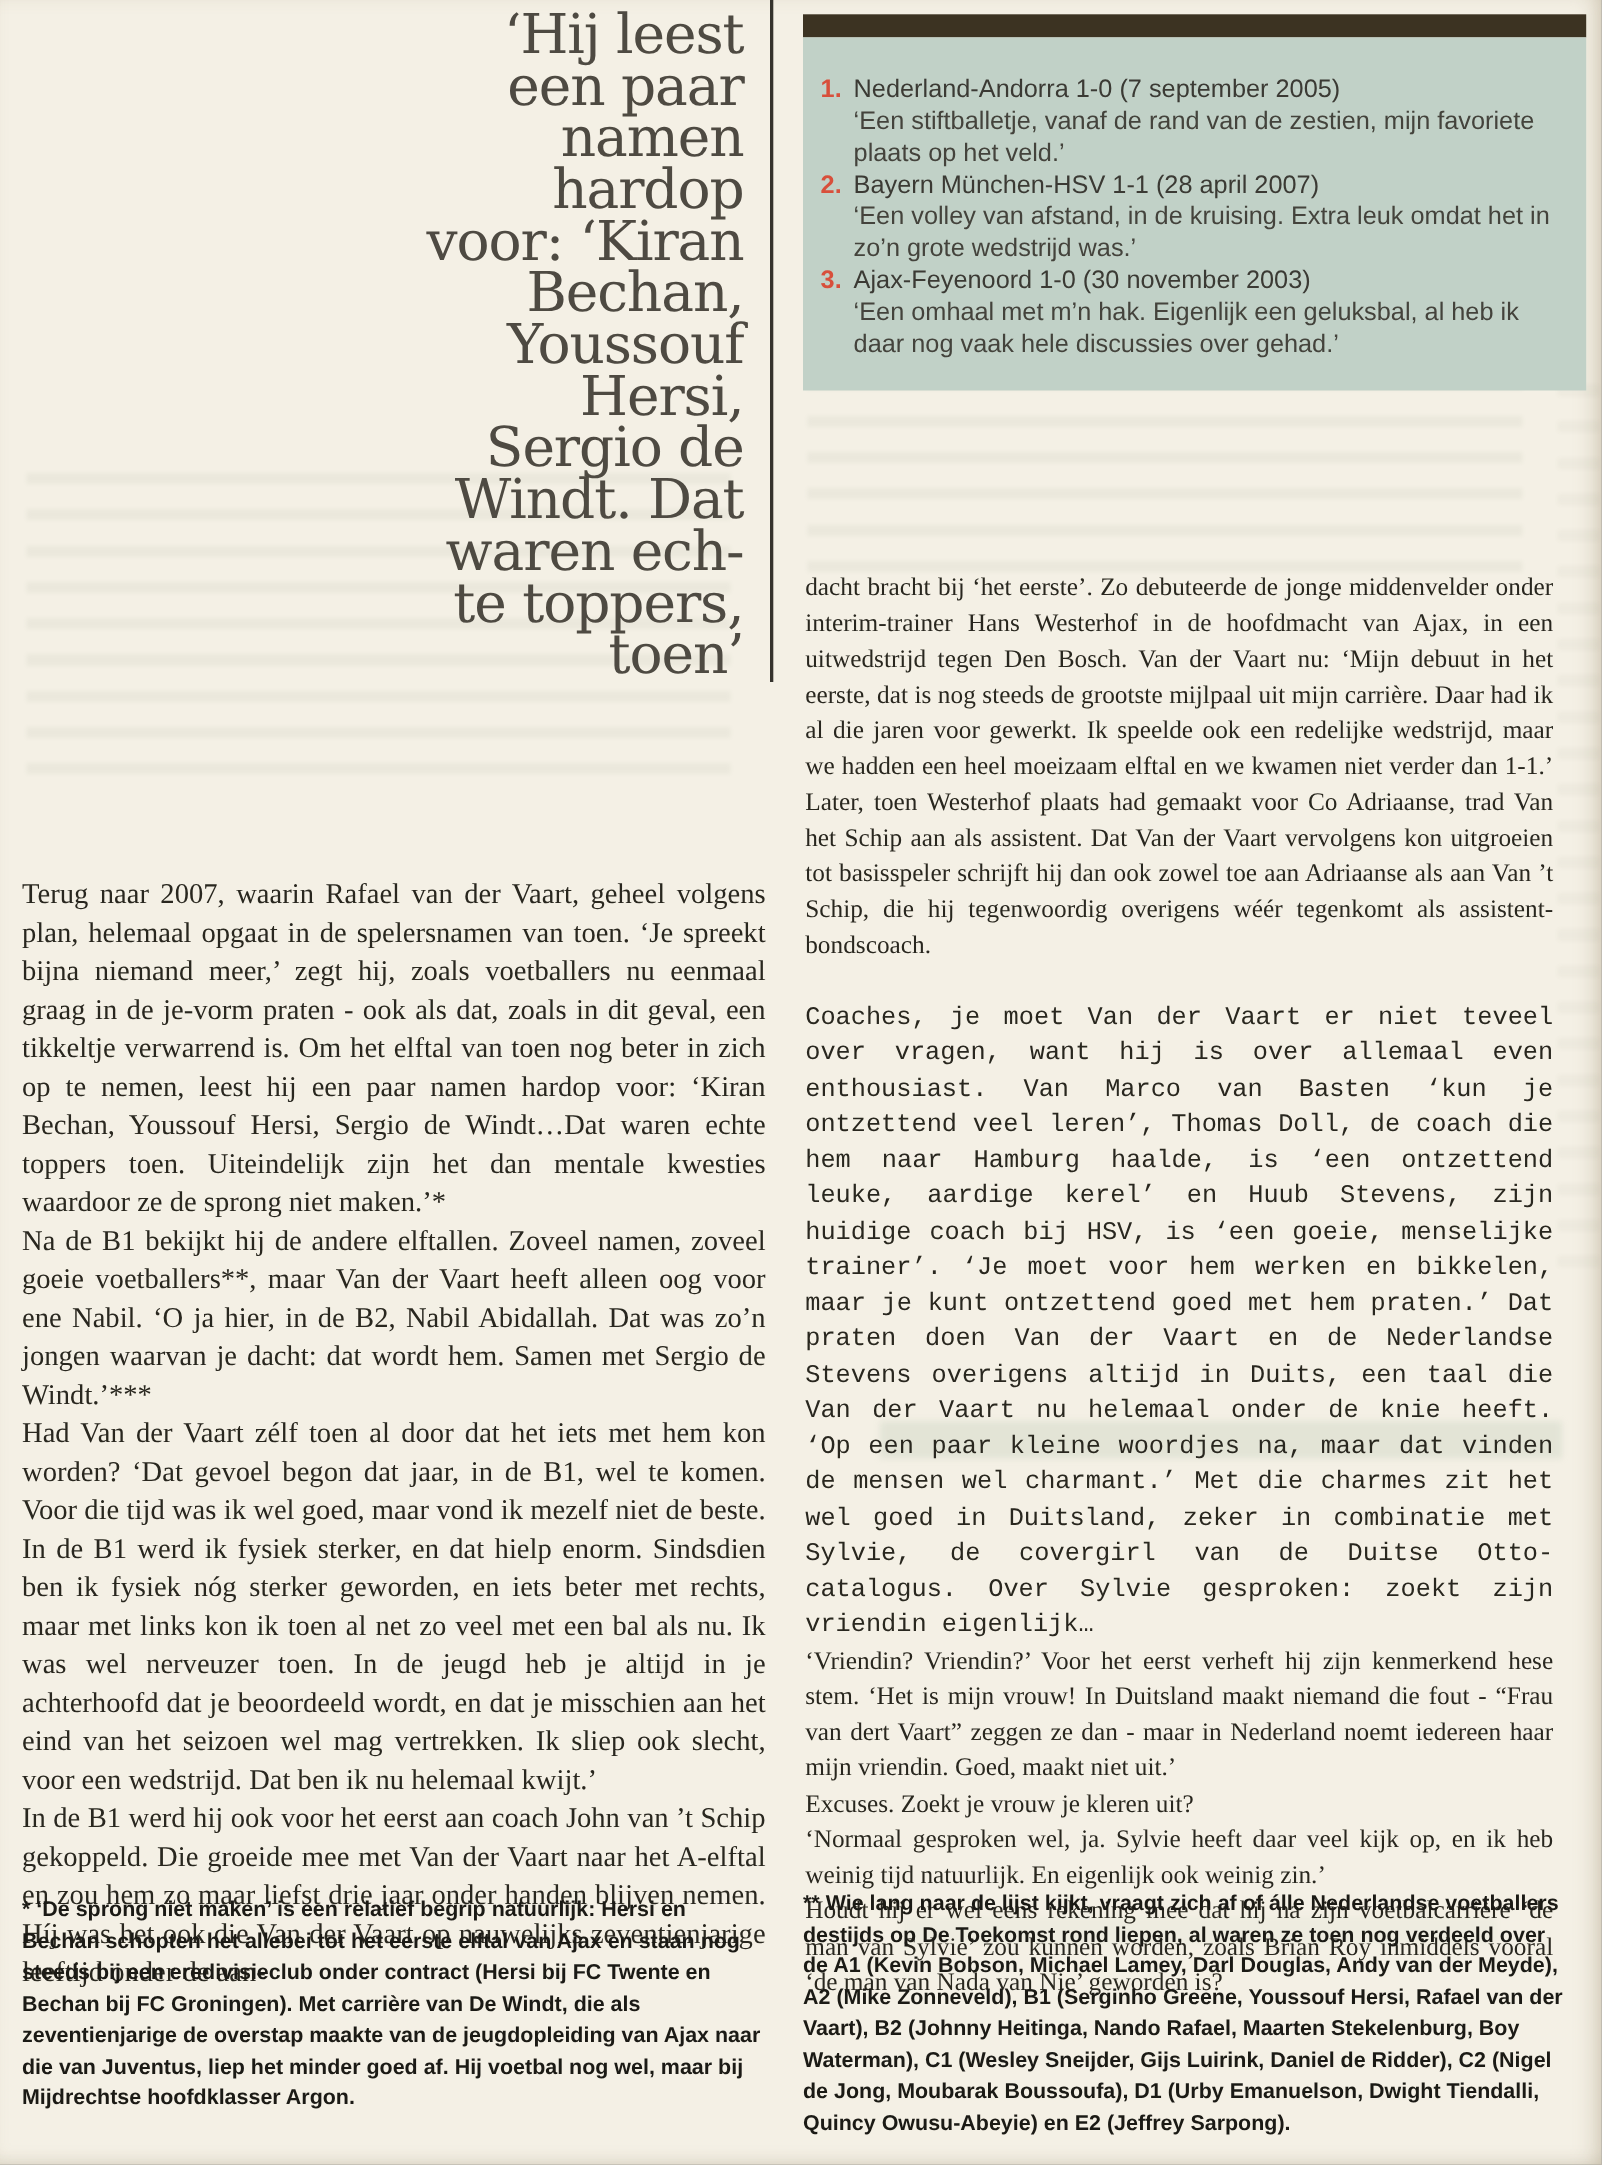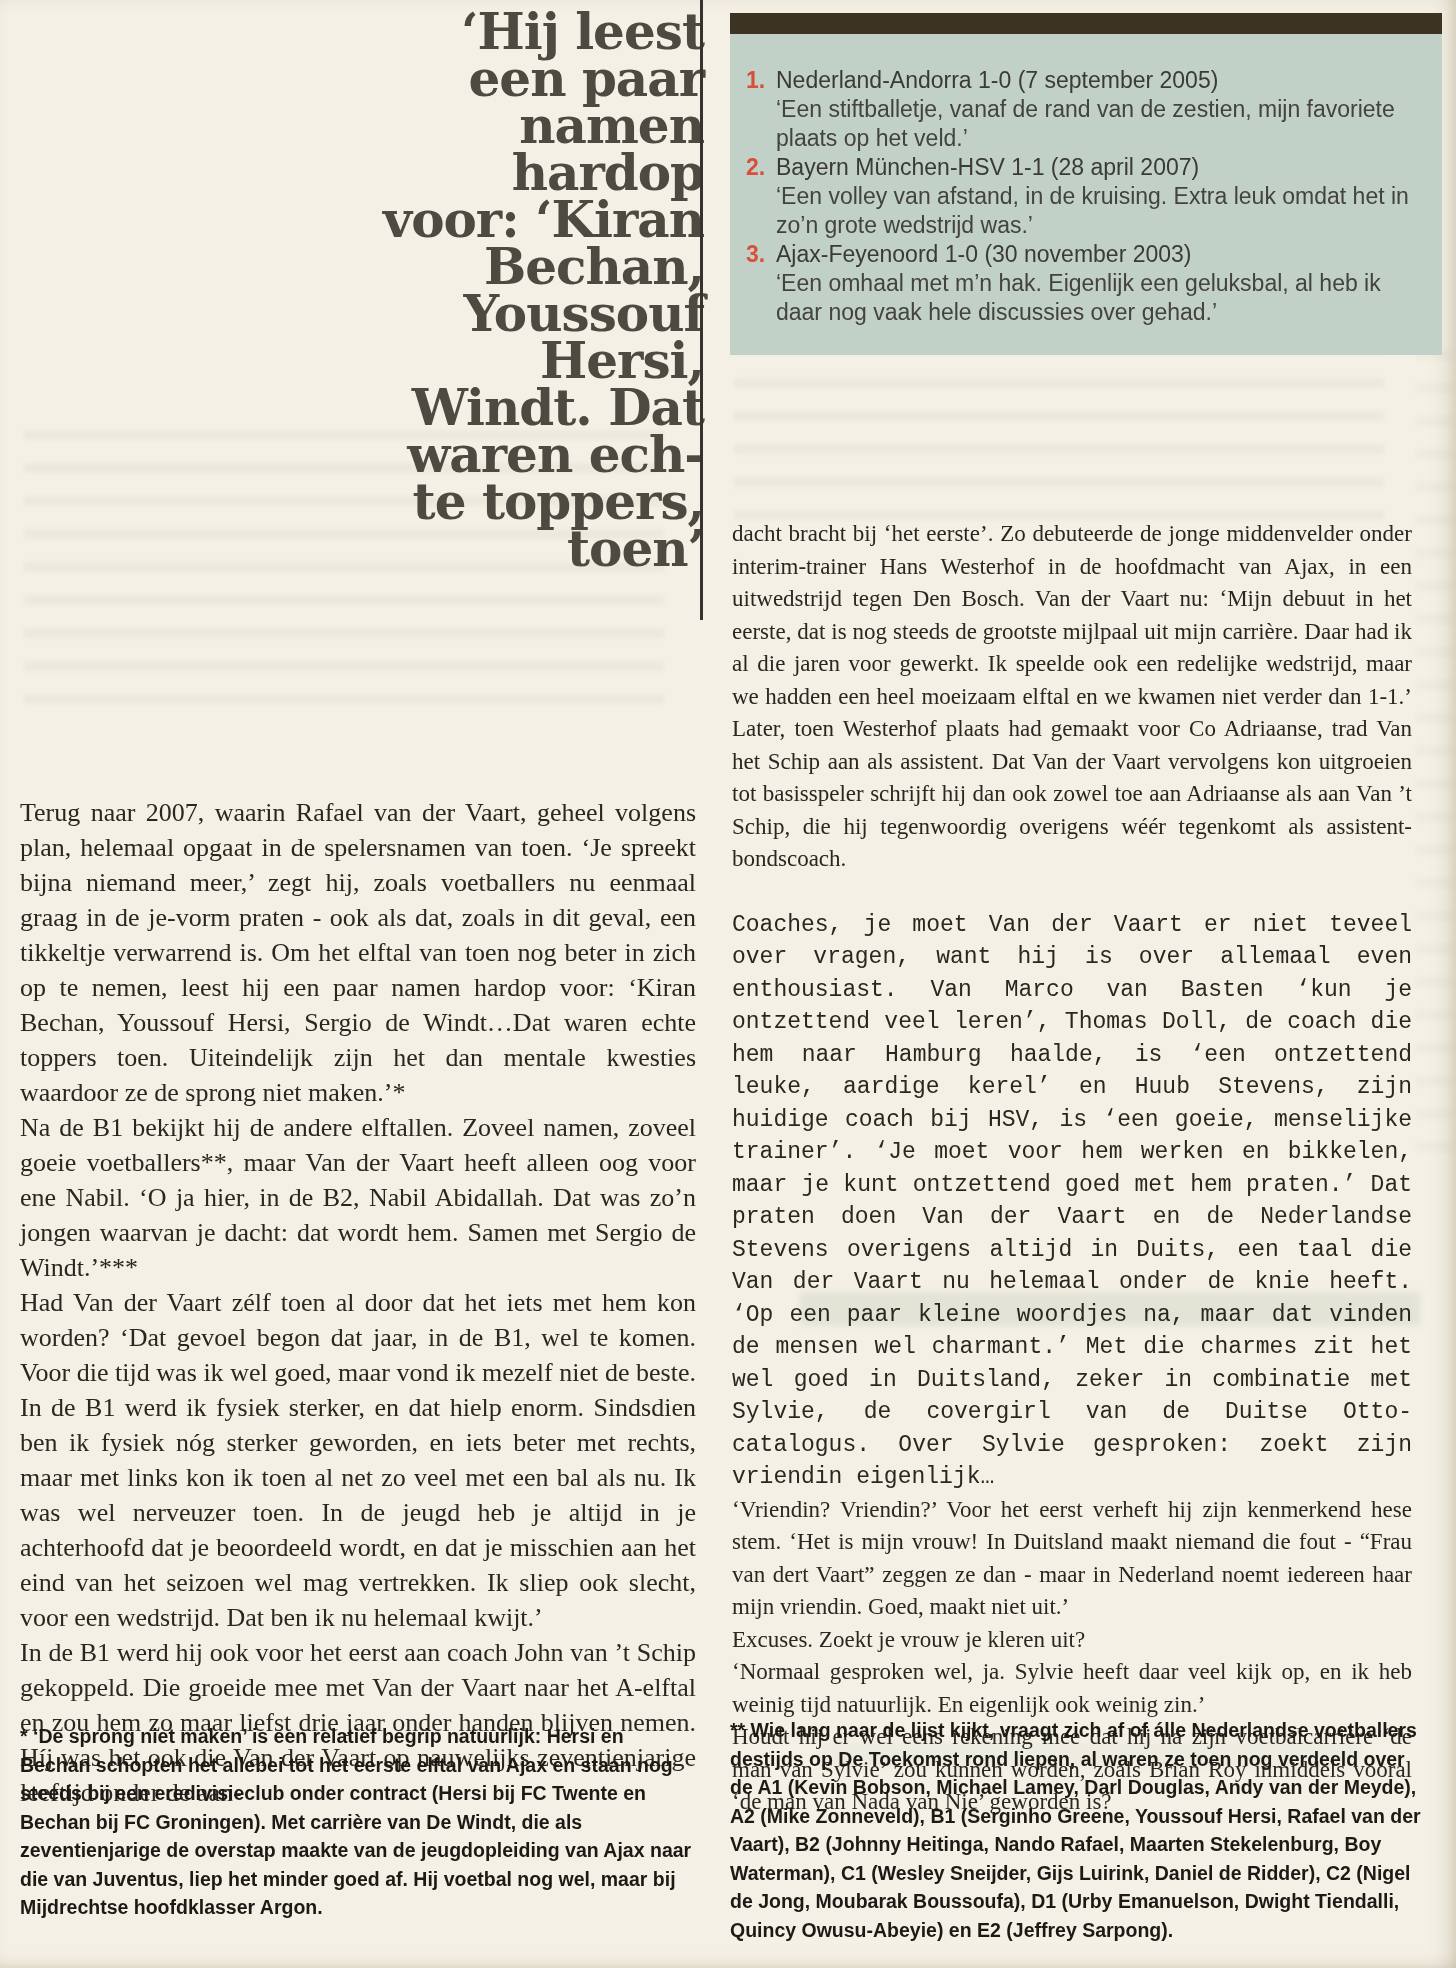--- a/index.html
+++ b/index.html
@@ -8,24 +8,24 @@
     position:relative;
     width:1456px;height:1968px;
     background:#f4f0e5;
     overflow:hidden;
     font-family:"Liberation Serif", serif;
     box-shadow:inset -14px 0 22px -12px rgba(150,135,105,.45),
                inset 0 -10px 18px -12px rgba(150,135,105,.35);
   }
   
   .pull-quote{
-    position:absolute;left:252px;top:8px;width:452px;
+    position:absolute;left:224px;top:8px;width:452px;
     text-align:right;
     font-family:"DejaVu Serif", serif;
-    font-weight:700;
+    font-weight:400;
     font-size:50px;line-height:47px;
     letter-spacing:-1px;
     color:#4e4a42;
   }
   .pull-quote .pq-line{white-space:nowrap;}
   .divider-rule{
     position:absolute;left:700px;top:0;width:3px;height:620px;
     background:#35332d;
   }
   
@@ -111,20 +111,21 @@
 
   <div class="pull-quote">
     <div class="pq-line">‘Hij leest</div>
     <div class="pq-line">een paar</div>
     <div class="pq-line">namen</div>
     <div class="pq-line">hardop</div>
     <div class="pq-line">voor: ‘Kiran</div>
     <div class="pq-line">Bechan,</div>
     <div class="pq-line">Youssouf</div>
     <div class="pq-line">Hersi,</div>
+    <div class="pq-line">Sergio de</div>
     <div class="pq-line">Windt. Dat</div>
     <div class="pq-line">waren ech-</div>
     <div class="pq-line">te toppers,</div>
     <div class="pq-line">toen’</div>
   </div>
 
   <div class="divider-rule"></div>
 
   <div class="goal-box">
     <div class="goal-box-header">

